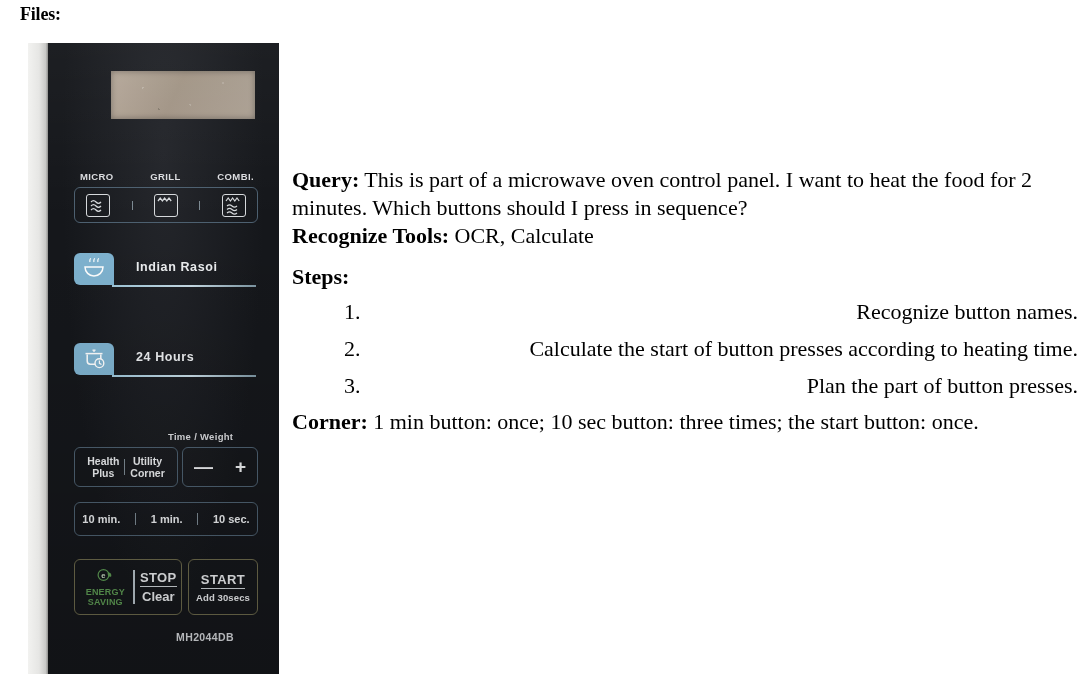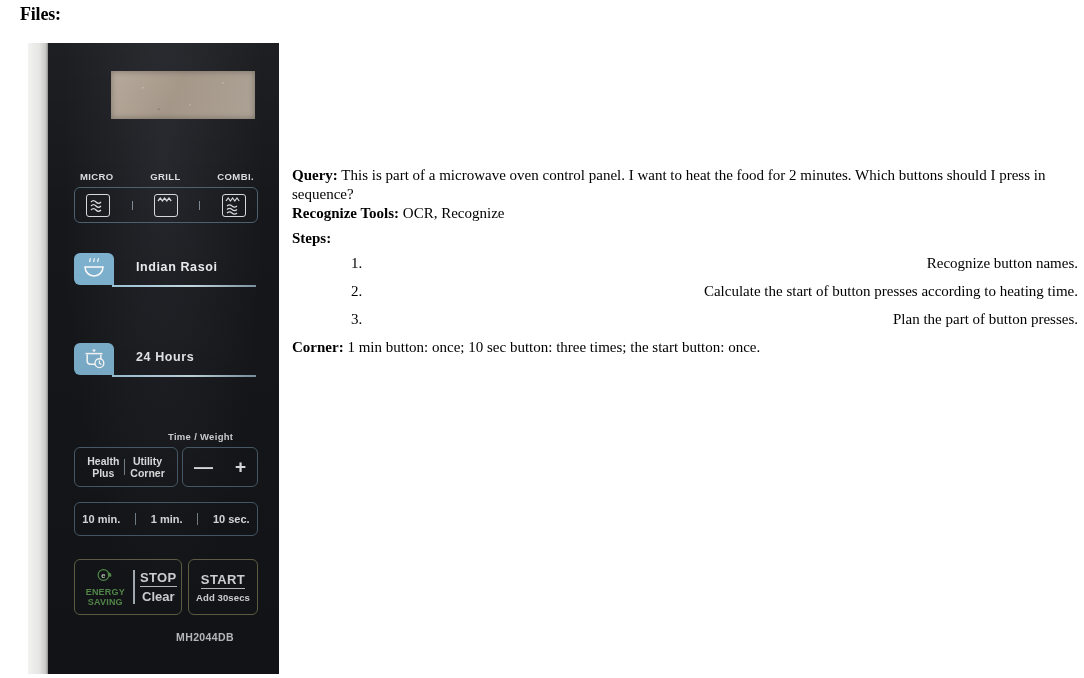--- a/index.html
+++ b/index.html
@@ -304,29 +304,29 @@
     letter-spacing: 0.4px;
   }
 
   
   .doc {
     position: absolute;
     left: 292px;
     top: 166px;
     width: 786px;
     font-family: "Liberation Serif", serif;
-    font-size: 15px;
+    font-size: 22px;
     color: #000;
     line-height: 1.28;
   }
   .doc p { margin: 0; }
   .doc b { font-weight: bold; }
   .doc .query { text-align: left; }
   .doc .tools { margin-top: 0px; }
-  .doc .steps-head { margin-top: 5px; }
+  .doc .steps-head { margin-top: 13px; }
   ol.steps {
     margin: 6px 0 4px 0;
     padding-left: 74px;
     list-style-position: outside;
     text-align: right;
   }
   ol.steps li {
     margin-bottom: 9px;
     padding-left: 6px;
     line-height: 1.27;
@@ -460,21 +460,21 @@
       <div class="start-top">START</div>
       <div class="start-bottom">Add 30secs</div>
     </div>
 
     <div class="model-no">MH2044DB</div>
   </div>
 </div>
 
 <div class="doc">
   <p class="query"><b>Query:</b><span> This is part of a microwave oven control panel. I want to heat the food for 2 minutes. Which buttons should I press in sequence?</span></p>
-  <p class="tools"><b>Recognize Tools:</b><span> OCR, Recognize</span></p>
+  <p class="tools"><b>Recognize Tools:</b><span> OCR, Calculate</span></p>
   <p class="steps-head"><b>Steps:</b></p>
   <ol class="steps">
     <li>Recognize button names.</li>
     <li>Calculate the start of button presses according to heating time.</li>
     <li>Plan the part of button presses.</li>
   </ol>
   <p class="answer"><b>Corner:</b><span> 1 min button: once; 10 sec button: three times; the start button: once.</span></p>
 </div>
 
 </body></html>

